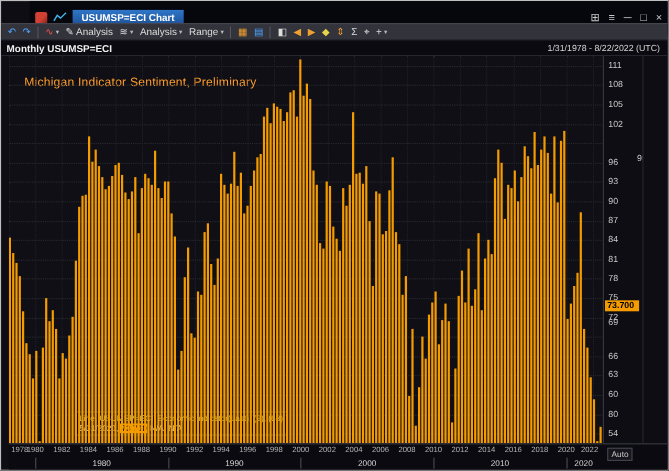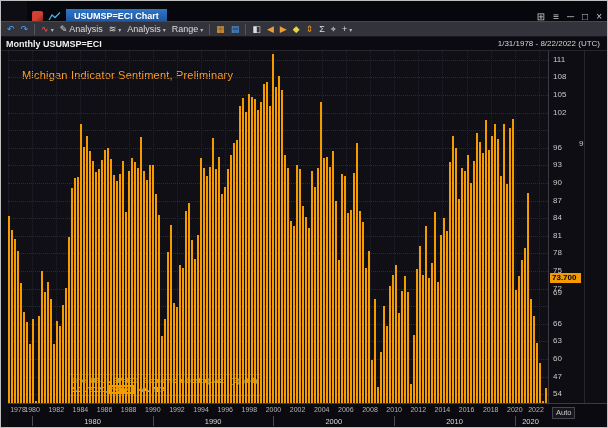--- a/index.html
+++ b/index.html
@@ -386,21 +386,21 @@
       <div class="ylab" style="top: 145.6px;">87</div>
       <div class="ylab" style="top: 163.2px;">84</div>
       <div class="ylab" style="top: 180.8px;">81</div>
       <div class="ylab" style="top: 198.4px;">78</div>
       <div class="ylab" style="top: 216px;">75</div>
       <div class="ylab" style="top: 233.6px;">72</div>
       <div class="ylab" style="top: 238px;">69</div>
       <div class="ylab" style="top: 268.8px;">66</div>
       <div class="ylab" style="top: 286.4px;">63</div>
       <div class="ylab" style="top: 304px;">60</div>
-      <div class="ylab" style="top: 321.6px;">47</div>
+      <div class="ylab" style="top: 321.6px;">80</div>
       <div class="ylab" style="top: 339.2px;">54</div>
     </div>
 
   <div class="rail"></div>
 
   <div class="xaxis">
     <div>
         <div class="xlab" style="left: 10px;">1978</div>
         <div class="xlab" style="left: 24.1341px;">1980</div>
         <div class="xlab" style="left: 48.2682px;">1982</div>

